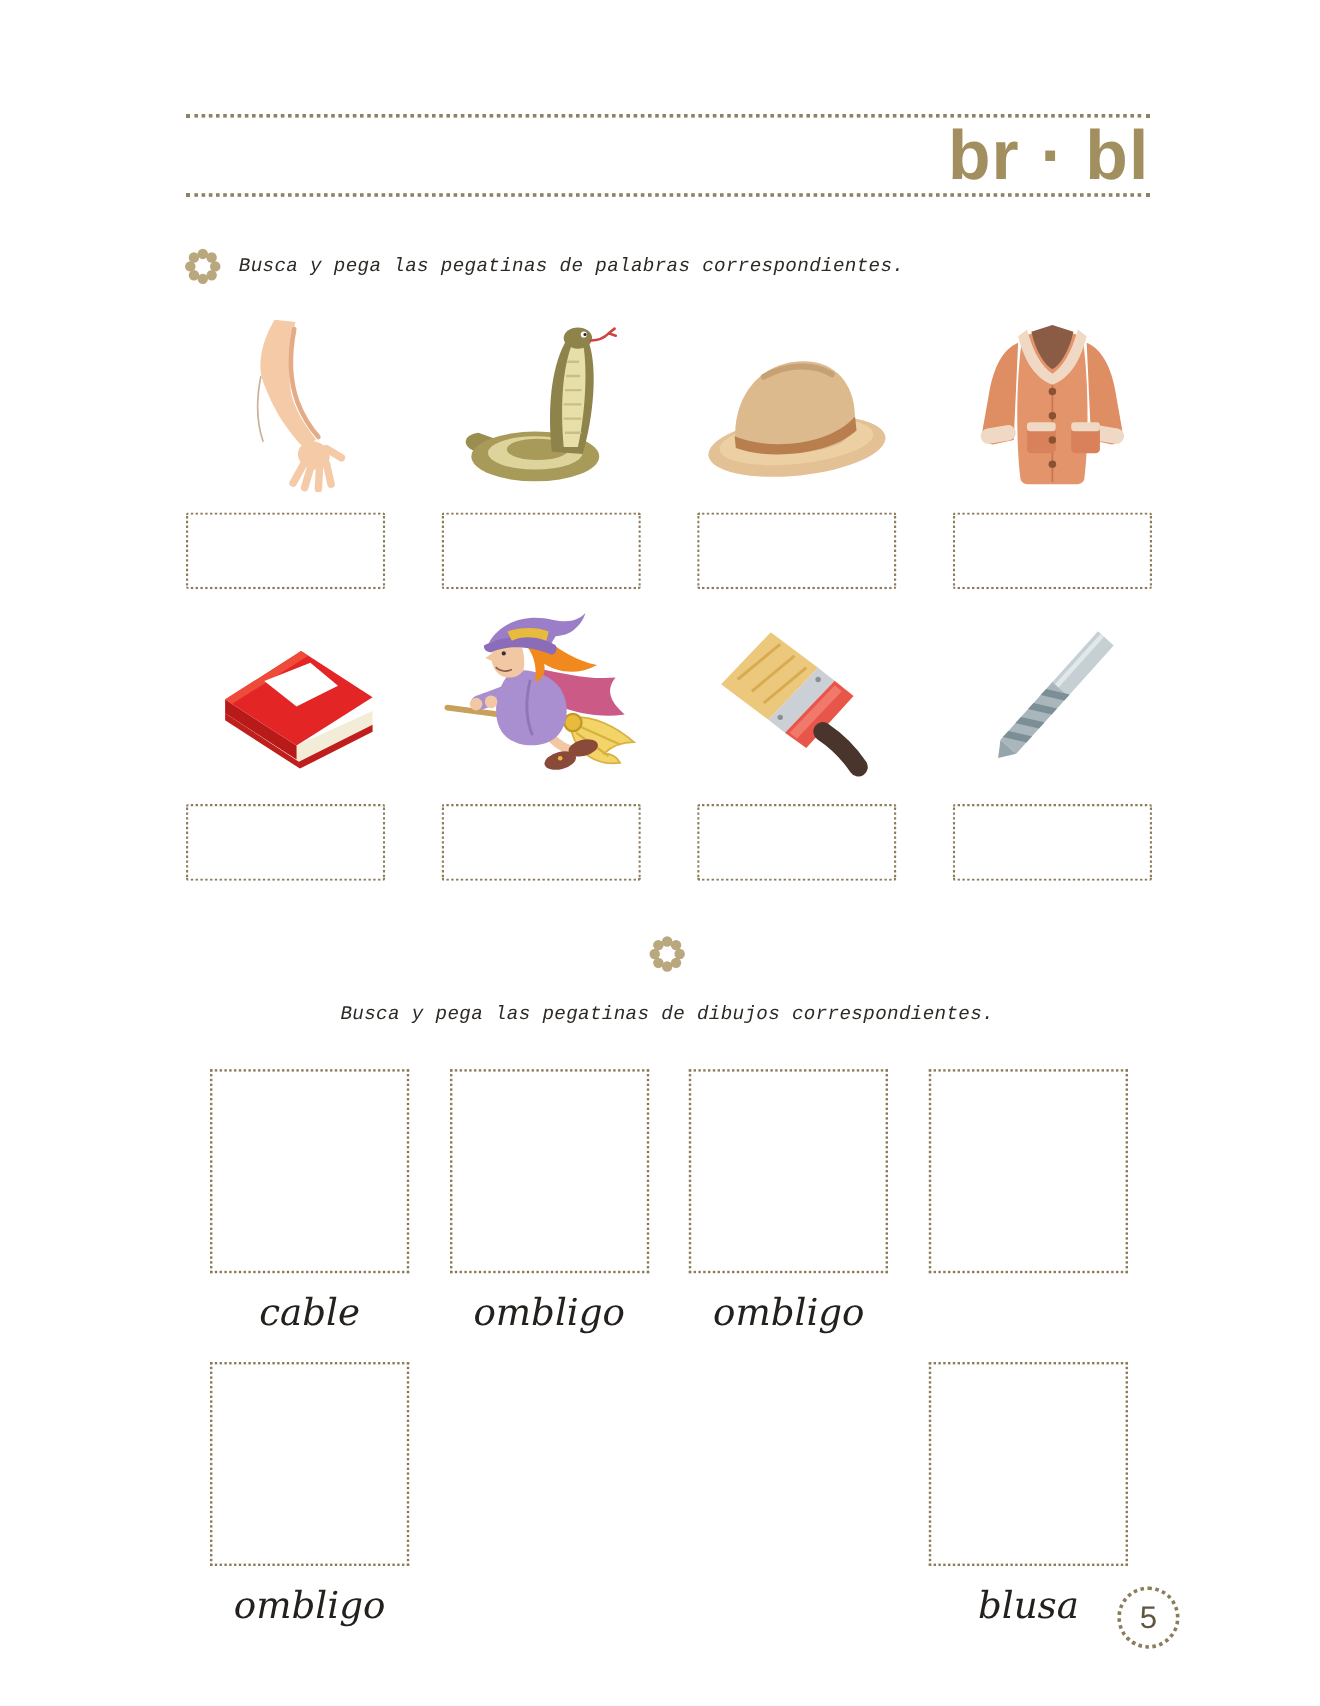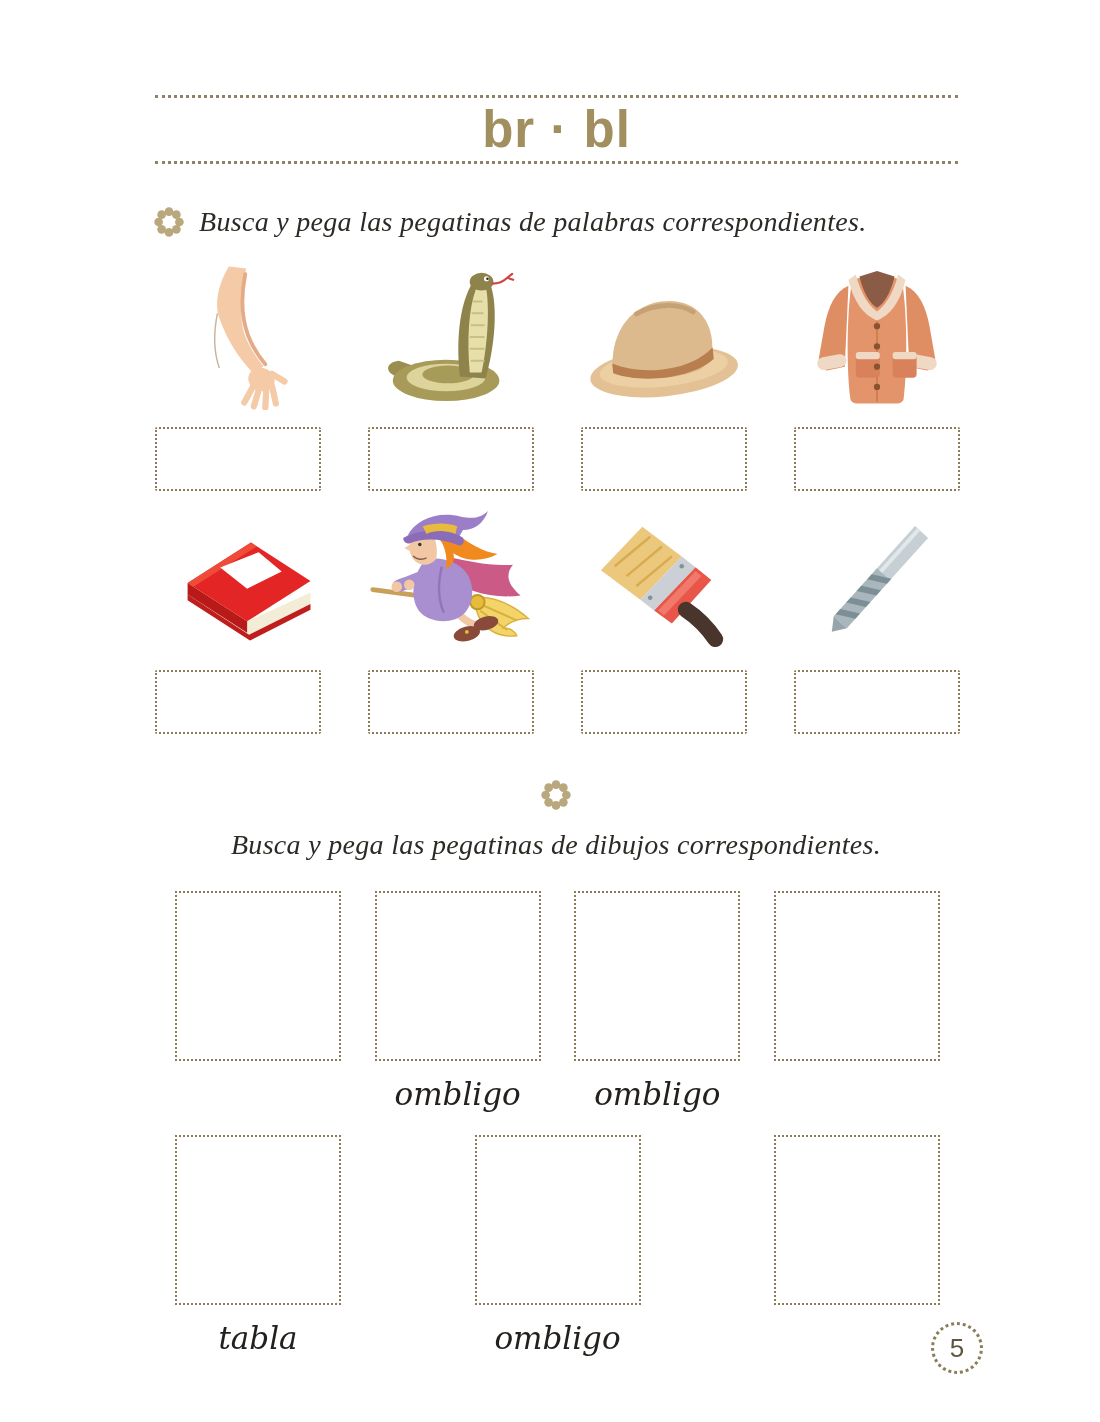--- a/index.html
+++ b/index.html
@@ -5,31 +5,31 @@
   * { margin:0; padding:0; box-sizing:border-box; }
   html,body { background:#ffffff; }
   .page {
     position:relative; width:1100px; height:1422px; background:#ffffff;
     font-family:"Liberation Sans", sans-serif; overflow:hidden;
   }
   
   .header { margin:95px 142px 0 155px; }
   .rule { height:0; border-top:3px dotted #8d8268; }
   .title {
-    text-align:center; line-height:63px; font-size:51px; font-weight:600;
+    text-align:right; line-height:63px; font-size:58px; font-weight:600;
     letter-spacing:1px; color:#a28f5f;
     font-family:"Liberation Sans", sans-serif;
   }
   
   .instruction { margin:38px 140px 0 152px; display:flex; align-items:center; gap:13px; }
   .instruction.second { margin-top:44px;flex-direction:column; }
   .flower { width:34px; height:34px; flex:none; }
   .instr-text {
-    font-family:Liberation Serif, serif; font-style:italic;
-    font-size:28px; color:#2d2a26; letter-spacing:0.3px; line-height:40px;
+    font-family:Liberation Mono, monospace; font-style:italic;
+    font-size:16px; color:#2d2a26; letter-spacing:0.3px; line-height:40px;
   }
   
   .pic-row { margin:16px 140px 0 155px; display:flex; justify-content:space-between; }
   .pic-row.row2 { margin-top:18px; }
   .pic-cell { width:166px; display:flex; flex-direction:column; align-items:center; }
   .pic { height:152px; display:flex; align-items:flex-end; justify-content:center; margin-bottom:17px; }
   .row2 .pic { height:144px; }
   .sticker-box {
     width:166px; height:64px; border:2.5px dotted #8d7c5a; border-radius:2px; background:#fff;
   }
@@ -252,45 +252,43 @@
         <circle cx="18" cy="7" r="4.6"></circle>
           <circle cx="25.8" cy="10.2" r="4.6"></circle>
       </g>
     </svg>
     <span class="instr-text">Busca y pega las pegatinas de dibujos correspondientes.</span>
   </div>
 
   <div class="sq-row">
     <div class="sq-cell">
       <div class="sq-box"></div>
+      <div class="word">cable</div>
     </div>
     <div class="sq-cell">
       <div class="sq-box"></div>
       <div class="word">ombligo</div>
     </div>
     <div class="sq-cell">
       <div class="sq-box"></div>
       <div class="word">ombligo</div>
     </div>
     <div class="sq-cell">
       <div class="sq-box"></div>
     </div>
   </div>
 
   <div class="sq-row" style="margin-top:0;">
     <div class="sq-cell">
       <div class="sq-box"></div>
-      <div class="word">tabla</div>
-    </div>
-    <div class="sq-cell">
-      <div class="sq-box"></div>
       <div class="word">ombligo</div>
     </div>
     <div class="sq-cell">
       <div class="sq-box"></div>
+      <div class="word">blusa</div>
     </div>
   </div>
 
   <div class="page-num">
     <span>5</span>
   </div>
 
 </div>
 
 </body></html>

